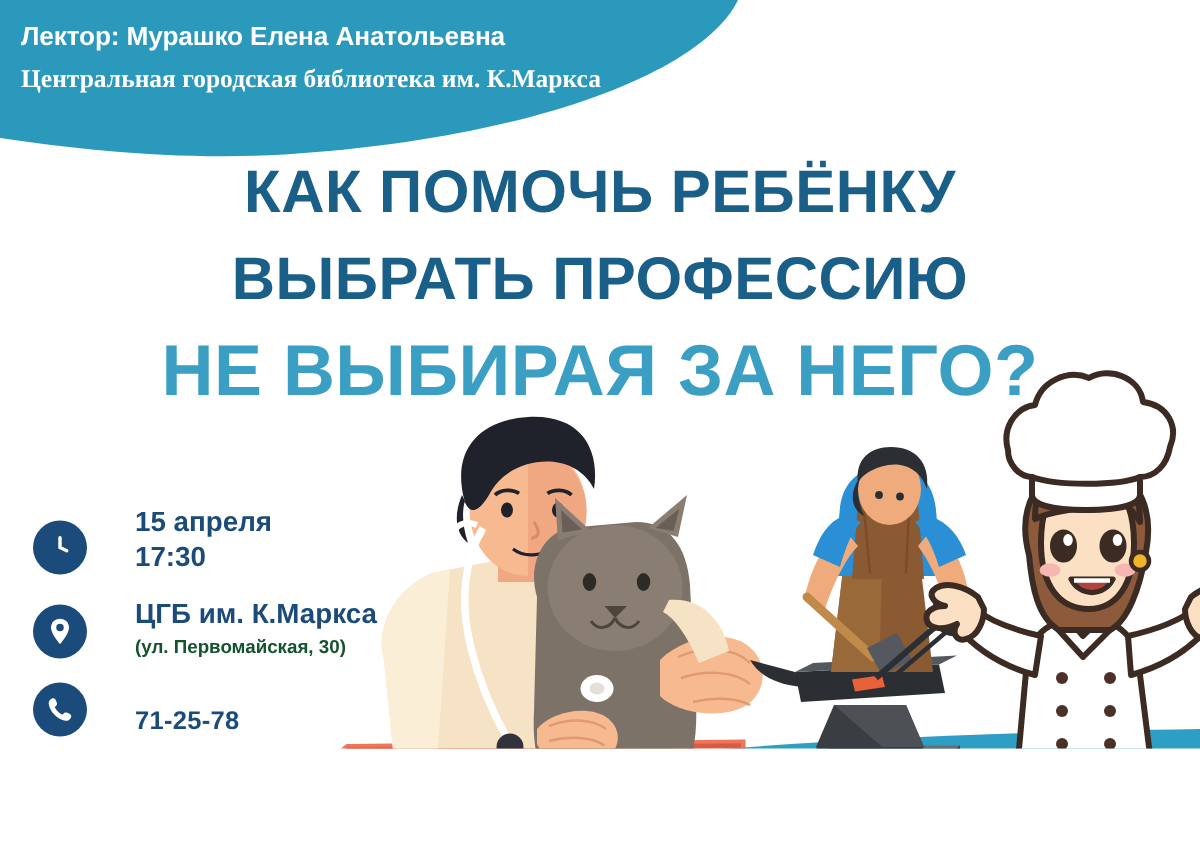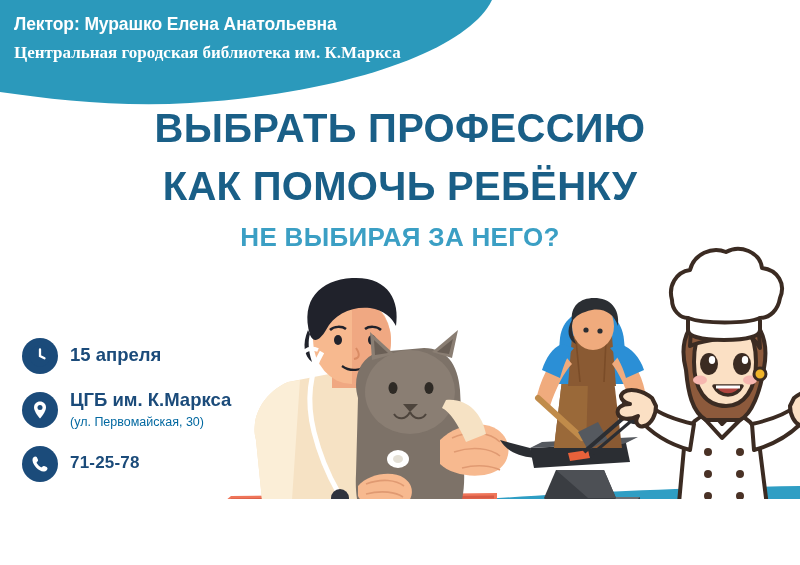--- a/index.html
+++ b/index.html
@@ -35,41 +35,41 @@
   }
   
   .title-block{
     position:absolute;left:0;top:108px;width:800px;text-align:center;z-index:4;
   }
   .title-line{
     font-weight:bold;font-size:40px;line-height:1.0;letter-spacing:0.3px;
     margin:0 0 18px 0;white-space:nowrap;
   }
   .t1,.t2{color:#1a5f87;}
-  .t3{color:#3b9fc4;font-size:26px;margin-bottom:0;}
+  .t3{color:#3b9fc4;font-size:48px;margin-bottom:0;}
   
   .info{
     position:absolute;left:22px;top:336px;z-index:6;width:240px;
   }
-  .info-row{display:flex;align-items:center;margin-bottom:14px;}
+  .info-row{display:flex;align-items:flex-end;margin-bottom:14px;gap:20px;}
   .info-row.r2{}
   .badge{
     width:36px;height:36px;border-radius:50%;
     background:#1b4b7a;flex:0 0 36px;
     display:flex;align-items:center;justify-content:center;
     margin-right:12px;margin-top:2px;
   }
   .badge svg{display:block;}
   .info-text{padding-top:1px;}
   .info-main{
     color:#1b4b7a;font-weight:bold;font-size:18.5px;line-height:1.24;
     white-space:nowrap;
   }
   .info-sub{
-    color:#0369a1;font-weight:normal;font-size:12.5px;line-height:1.3;
+    color:#14532d;font-weight:bold;font-size:12.5px;line-height:1.3;
     margin-top:2px;white-space:nowrap;
   }
   .phone-text{
     color:#1b4b7a;font-weight:bold;font-size:17px;line-height:1.1;
     letter-spacing:0.2px;
   }
   
   .art{position:absolute;left:0;top:0;width:800px;height:565px;z-index:2;}
   .art-top{position:absolute;left:0;top:0;width:800px;height:565px;z-index:5;pointer-events:none;}
 </style>
@@ -81,22 +81,22 @@
   <svg class="header-shape" viewBox="0 0 800 130" preserveAspectRatio="none">
     <path d="M0,0 L492,0 C470,46 360,92 190,103 C120,107 55,100 0,92 Z" fill="#2b99bb"></path>
   </svg>
 
   <div class="header-text">
     <p class="lecturer">Лектор: Мурашко Елена Анатольевна</p>
     <p class="org">Центральная городская библиотека им. К.Маркса</p>
   </div>
 
   <div class="title-block">
+    <div class="title-line t1">КАК ПОМОЧЬ РЕБЁНКУ</div>
     <div class="title-line t2">ВЫБРАТЬ ПРОФЕССИЮ</div>
-    <div class="title-line t1">КАК ПОМОЧЬ РЕБЁНКУ</div>
     <div class="title-line t3">НЕ ВЫБИРАЯ ЗА НЕГО?</div>
   </div>
 
   <svg class="art" viewBox="0 0 800 565">
 
     <path d="M137,565 C250,520 420,492 800,486 L800,565 Z" fill="#2f9ec4"></path>
 
     <path d="M255,565 C420,532 600,516 800,512 L800,565 Z" fill="#1a6fa8"></path>
 
     <path d="M172,545 L231,496 L497,493 L497,537 L448,545 Z" fill="#ef7559"></path>
@@ -292,20 +292,21 @@
 
     <div class="info-row r1">
       <span class="badge">
         <svg width="22" height="22" viewBox="0 0 22 22">
           <circle cx="11" cy="11" r="10.5" fill="#1b4b7a"></circle>
           <path d="M11 4.5 L11 11 L15.5 13.2" stroke="#ffffff" stroke-width="2.3" stroke-linecap="round" fill="none"></path>
         </svg>
       </span>
       <span class="info-text">
         <span class="info-main">15 апреля</span>
+        <span class="info-main" style="display:block">17:30</span>
       </span>
     </div>
 
     <div class="info-row r2">
       <span class="badge">
         <svg width="22" height="22" viewBox="0 0 22 22">
           <path d="M11 2.5 C7.6 2.5 5 5.1 5 8.4 C5 12.8 11 19.5 11 19.5
                    C11 19.5 17 12.8 17 8.4 C17 5.1 14.4 2.5 11 2.5 Z" fill="#ffffff"></path>
           <circle cx="11" cy="8.4" r="2.5" fill="#1b4b7a"></circle>
         </svg>

